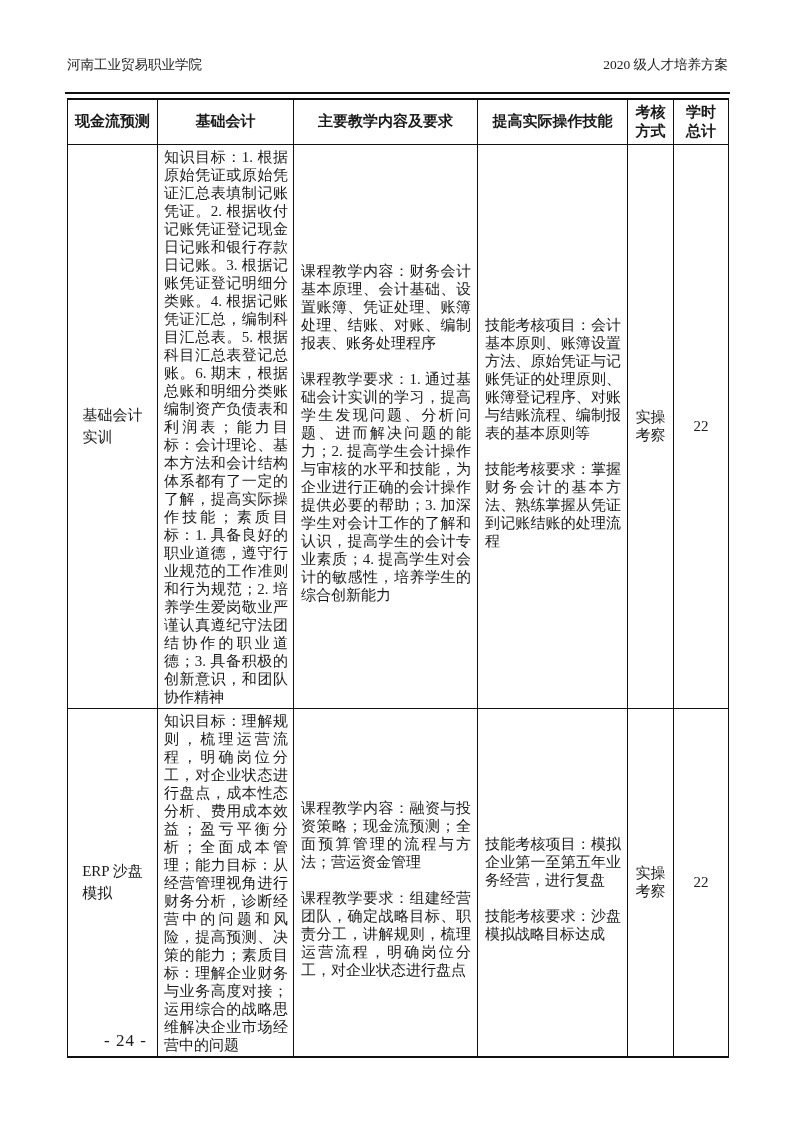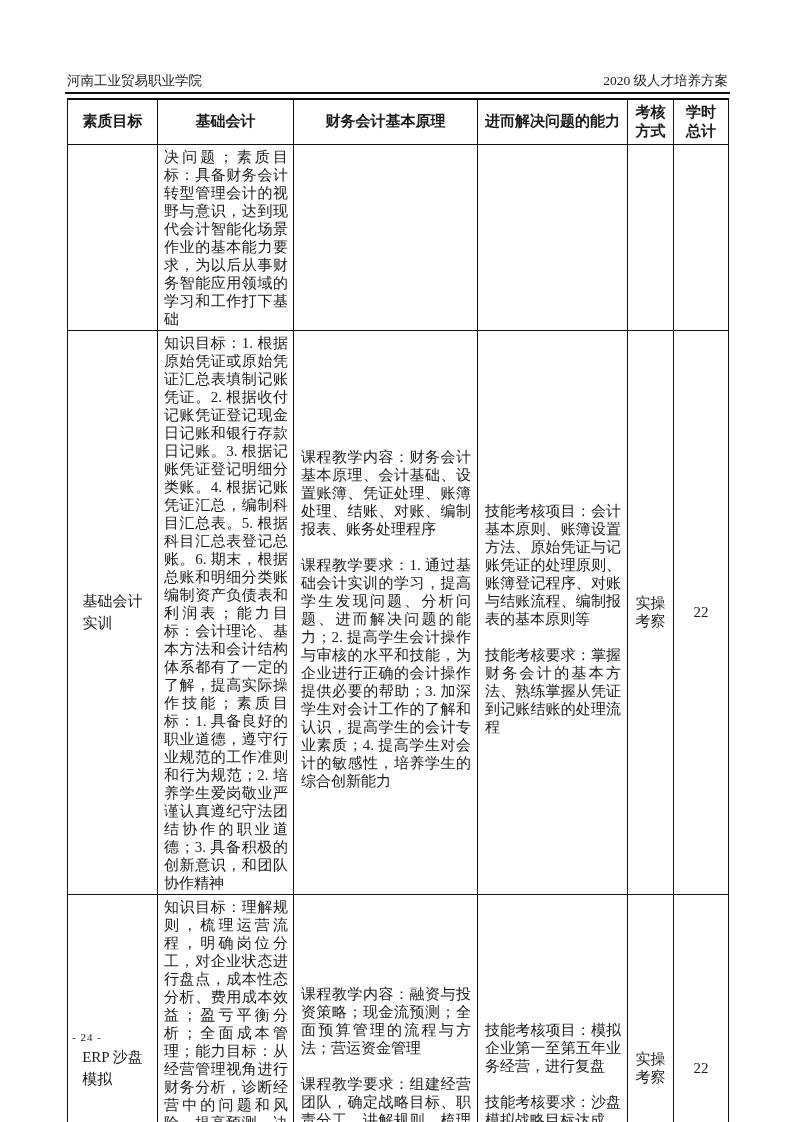--- a/index.html
+++ b/index.html
@@ -6,21 +6,21 @@
   html, body { background: #ffffff; }
   body {
     width: 793px; height: 1122px;
     font-family: "Liberation Serif", "DejaVu Serif", serif;
     color: #1a1a1a;
     position: relative;
   }
   .page { position: relative; width: 793px; height: 1122px; background: #fff; overflow: hidden; }
 
   .page-header {
-    position: absolute; top: 72px; left: 67px; width: 661px;
+    position: absolute; top: 56px; left: 67px; width: 661px;
     display: flex; justify-content: space-between; align-items: center;
     font-size: 13.5px; line-height: 17px;
   }
   .header-rule {
     position: absolute; top: 92px; left: 65px; width: 665px;
     border-top: 2px solid #111;
   }
 
   table.curriculum {
     position: absolute; top: 98px; left: 67px;
@@ -70,22 +70,22 @@
   }
   td.cell-content, td.cell-assessment {
     text-align: justify;
     white-space: pre-line;
     padding: 16px 6px 2px 7px;
   }
   td.cell-method { text-align: center; white-space: pre-line; padding: 10px 1px; }
   td.cell-hours  { text-align: center; padding: 2px 1px; margin-top: 43px; }
 
   .page-footer {
-    position: absolute; top: 1031px; left: 72px;
-    font-size: 11px; letter-spacing: 1px;
+    position: absolute; top: 1031px; left: 104px;
+    font-size: 17px; letter-spacing: 1px;
   }
 </style>
 </head>
 <body>
 
 <div class="page">
 
   <div class="page-header">
     <span>河南工业贸易职业学院</span>
     <span>2020 级人才培养方案</span>
@@ -96,39 +96,31 @@
     <colgroup>
       <col class="c1">
         <col class="c2">
         <col class="c3">
         <col class="c4">
         <col class="c5">
         <col class="c6">
     </colgroup>
     <thead>
       <tr>
-        <th>素质目标</th>
+        <th>现金流预测</th>
         <th>基础会计</th>
-        <th>财务会计基本原理</th>
-        <th>进而解决问题的能力</th>
+        <th>主要教学内容及要求</th>
+        <th>提高实际操作技能</th>
         <th>考核
 方式</th>
         <th>学时
 总计</th>
       </tr>
     </thead>
     <tbody>
-      <tr class="row-cont">
-        <td class="cell-course"></td>
-        <td class="cell-objectives">决问题；素质目标：具备财务会计转型管理会计的视野与意识，达到现代会计智能化场景作业的基本能力要求，为以后从事财务智能应用领域的学习和工作打下基础</td>
-        <td class="cell-content"></td>
-        <td class="cell-assessment"></td>
-        <td class="cell-method"></td>
-        <td class="cell-hours"></td>
-      </tr>
       <tr class="row-main">
         <td class="cell-course">
           <span class="course-inner">基础会计
 实训</span>
         </td>
         <td class="cell-objectives">知识目标：1. 根据原始凭证或原始凭证汇总表填制记账凭证。2. 根据收付记账凭证登记现金日记账和银行存款日记账。3. 根据记账凭证登记明细分类账。4. 根据记账凭证汇总，编制科目汇总表。5. 根据科目汇总表登记总账。6. 期末，根据总账和明细分类账编制资产负债表和利润表；能力目标：会计理论、基本方法和会计结构体系都有了一定的了解，提高实际操作技能；素质目标：1. 具备良好的职业道德，遵守行业规范的工作准则和行为规范；2. 培养学生爱岗敬业严谨认真遵纪守法团结协作的职业道德；3. 具备积极的创新意识，和团队协作精神</td>
         <td class="cell-content">课程教学内容：财务会计基本原理、会计基础、设置账簿、凭证处理、账簿处理、结账、对账、编制报表、账务处理程序
 
 课程教学要求：1. 通过基础会计实训的学习，提高学生发现问题、分析问题、进而解决问题的能力；2. 提高学生会计操作与审核的水平和技能，为企业进行正确的会计操作提供必要的帮助；3. 加深学生对会计工作的了解和认识，提高学生的会计专业素质；4. 提高学生对会计的敏感性，培养学生的综合创新能力</td>
         <td class="cell-assessment">技能考核项目：会计基本原则、账簿设置方法、原始凭证与记账凭证的处理原则、账簿登记程序、对账与结账流程、编制报表的基本原则等

